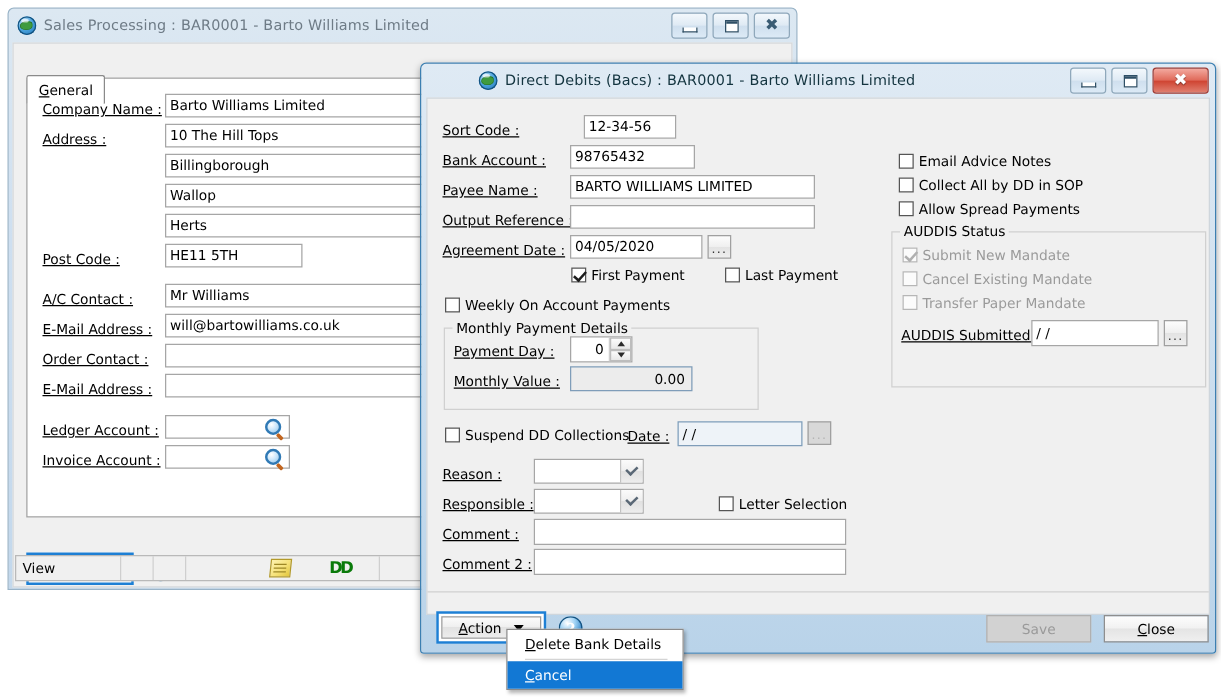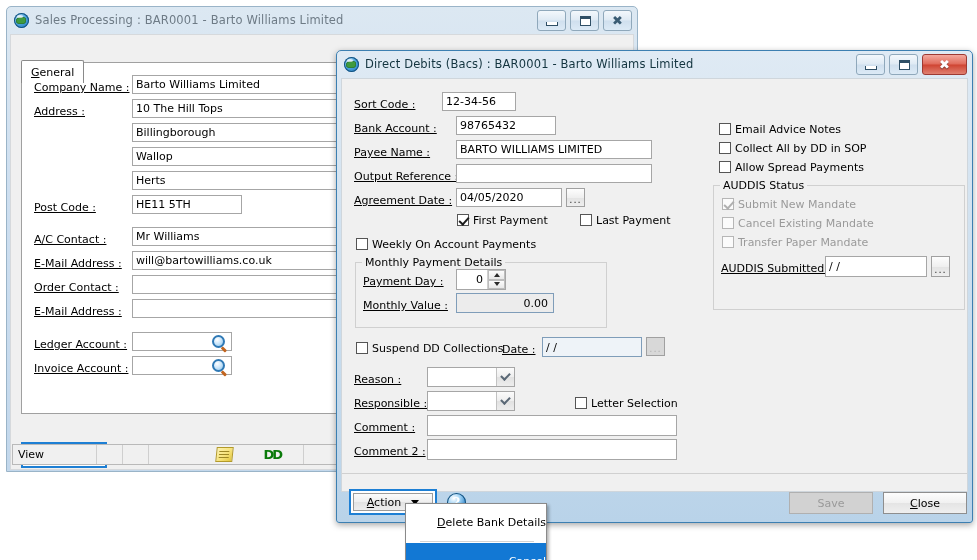--- a/index.html
+++ b/index.html
@@ -11,20 +11,21 @@
     color: #000000;
     overflow: hidden;
   }
   .root { position: relative; width: 977px; height: 560px; }
 
   
   .win {
     position: absolute;
     background: #f0f0f0;
     box-sizing: border-box;
+    padding-left: 39px;
   }
   .win-frame-main {
     border: 1px solid #9ab4c8;
     border-radius: 5px 5px 0 0;
     background: linear-gradient(to bottom, #dce8f2 0%, #cedff0 40%, #c3d8ec 100%);
     padding: 0;
   }
   .win-frame-dlg {
     border: 1px solid #3c7fb1;
     border-radius: 5px 5px 3px 3px;
@@ -353,26 +354,25 @@
   
   .menu {
     position: absolute;
     background: #ffffff;
     border: 1px solid #8a8a8a;
     box-sizing: border-box;
     z-index: 60;
     box-shadow: 2px 2px 3px rgba(0,0,0,.3);
   }
   .menu-item {
-    height: 36px;
+    height: 22px;
     display: flex; align-items: center;
     padding-left: 14px;
     font-size: 11px;
     color: #000;
-    justify-content: flex-end;
   }
   .menu-item.sel { background: #1278d4; color: #ffffff; }
   .menu-sep { height: 1px; background: #d4d4d4; margin: 1px 12px 1px 14px; }
 </style>
 </head>
 <body>
 
 <div class="root">
 
   <div class="win win-frame-main" style="left:6px; top:6px; width:632px; height:466px;">
@@ -481,21 +481,21 @@
           </div>
         <div class="tb-btn close-active">
             <span class="glyph-x white">✖</span>
           </div>
       </div>
     </div>
 
     <div class="client" style="top:27px; height:414px; left:4px; right:4px; background:#f0f0f0; border:1px solid #cfd6dc;">
 
       <div class="lbl" style="left:12px; top:19px;">Sort Code :</div>
-      <div class="tin" style="left:100px; top:13px; width:74px;">12-34-56</div>
+      <div class="tin" style="left:125px; top:13px; width:74px;">12-34-56</div>
 
       <div class="lbl" style="left:12px; top:43px;">Bank Account :</div>
       <div class="tin" style="left:114px; top:37px; width:100px;">98765432</div>
 
       <div class="lbl" style="left:12px; top:67px;">Payee Name :</div>
       <div class="tin" style="left:114px; top:61px; width:196px;">BARTO WILLIAMS LIMITED</div>
 
       <div class="lbl" style="left:12px; top:91px;">Output Reference :</div>
       <div class="tin" style="left:114px; top:85px; width:196px;"></div>
 

